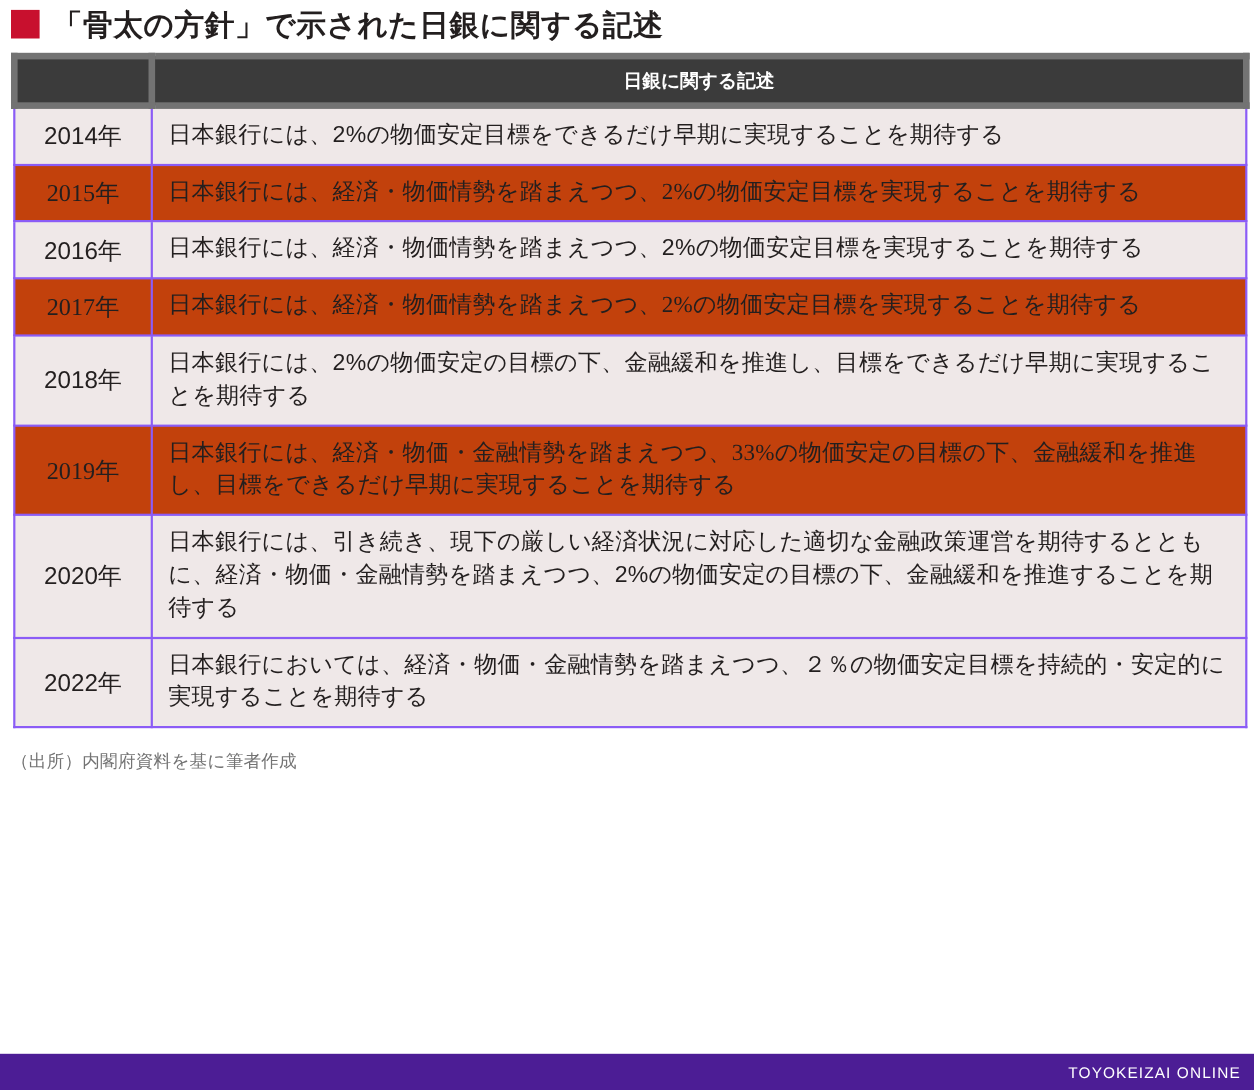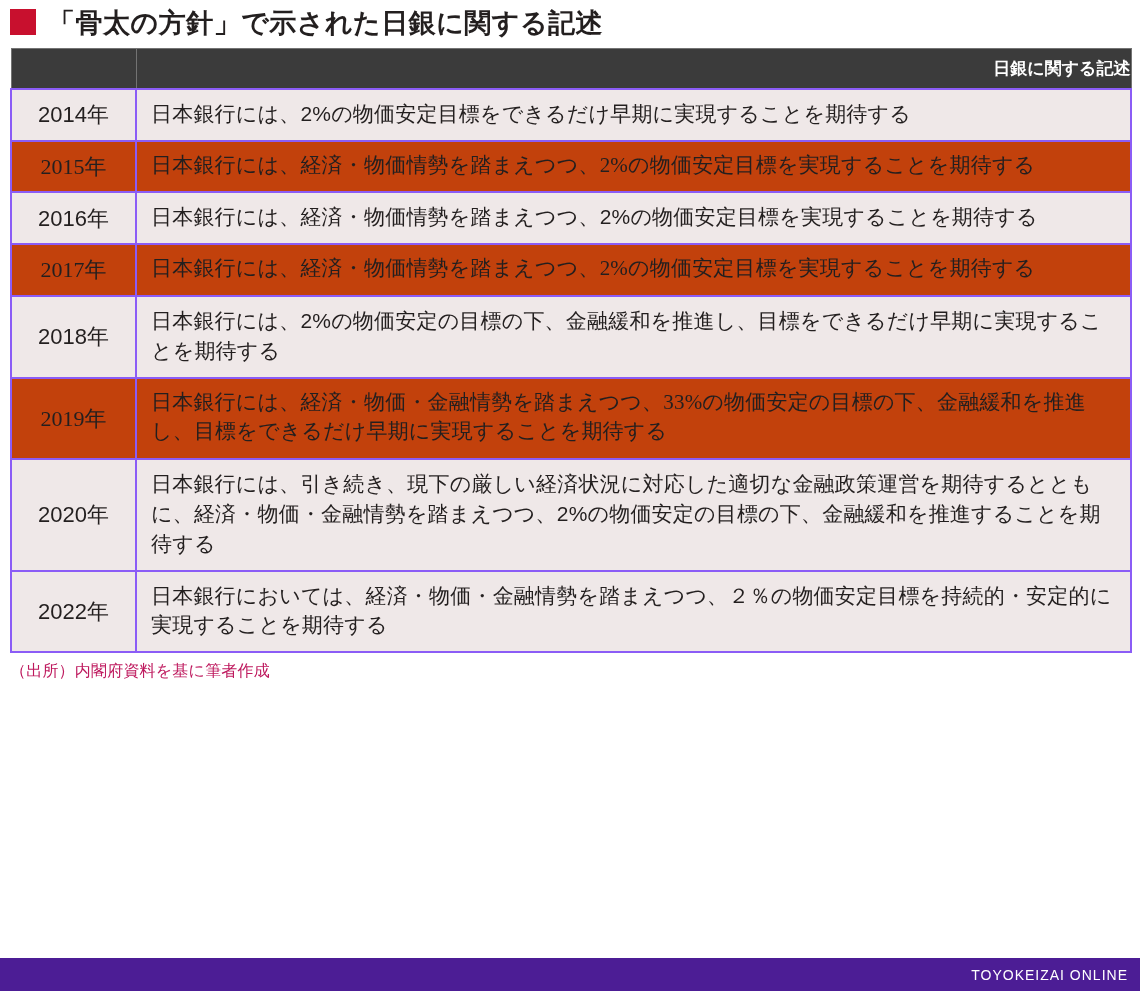--- a/index.html
+++ b/index.html
@@ -54,22 +54,22 @@
   }
   table.main-table col.col-year { width: 125px; }
   table.main-table col.col-desc { width: 995px; }
 
   thead th {
     background: #3b3b3b;
     color: #ffffff;
     font-size: 17px;
     font-weight: bold;
     padding: 8px 0;
-    text-align: right;
-    border: 1px solid #737373;
+    text-align: center;
+    border: 6px solid #737373;
   }
   thead th.blank-head {
     background: #3b3b3b;
   }
 
   tbody td {
     border: 2px solid #8b5cf6;
     vertical-align: middle;
     font-size: 21px;
     line-height: 1.42;
@@ -84,22 +84,22 @@
     padding: 9px 14px 11px 14px;
     color: #231f1f;
     letter-spacing: 0.2px;
   }
   tbody tr.odd td { background: #efe8e8; }
   tbody tr.even td { background: #c2410c; font-family: Liberation Serif, serif; }
 
   
   .source {
     font-size: 16px;
-    color: #be185d;
-    padding: 8px 0 0 10px;
+    color: #737373;
+    padding: 20px 0 0 10px;
     letter-spacing: 0.2px;
   }
 
   
   .footer {
     position: absolute;
     left: 0;
     bottom: 0;
     width: 1140px;
     height: 33px;

